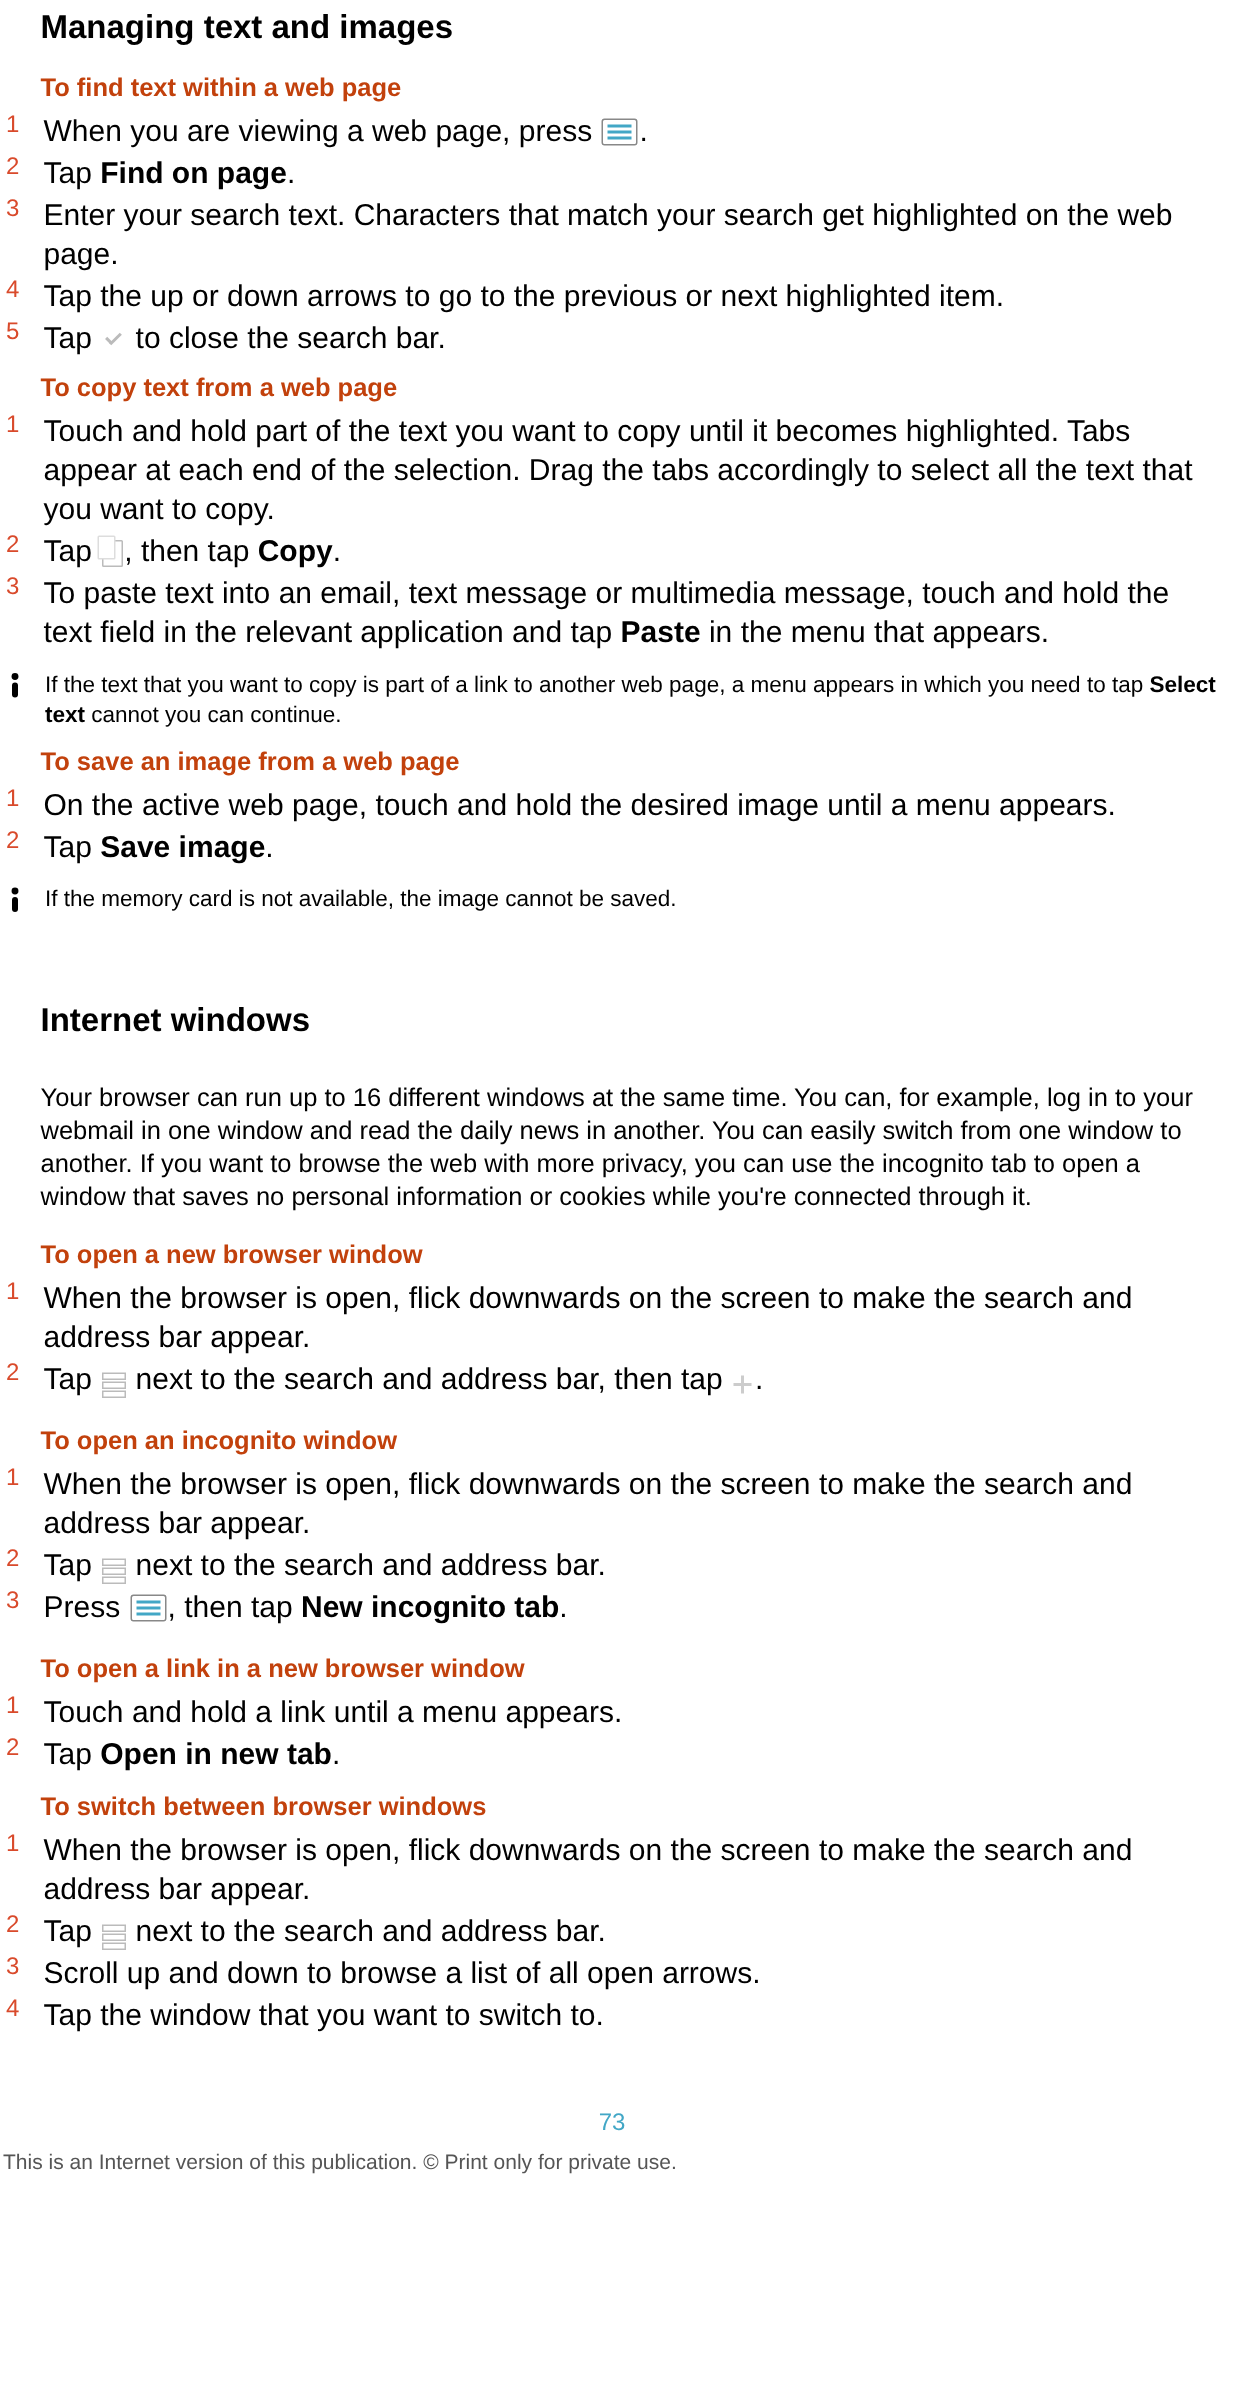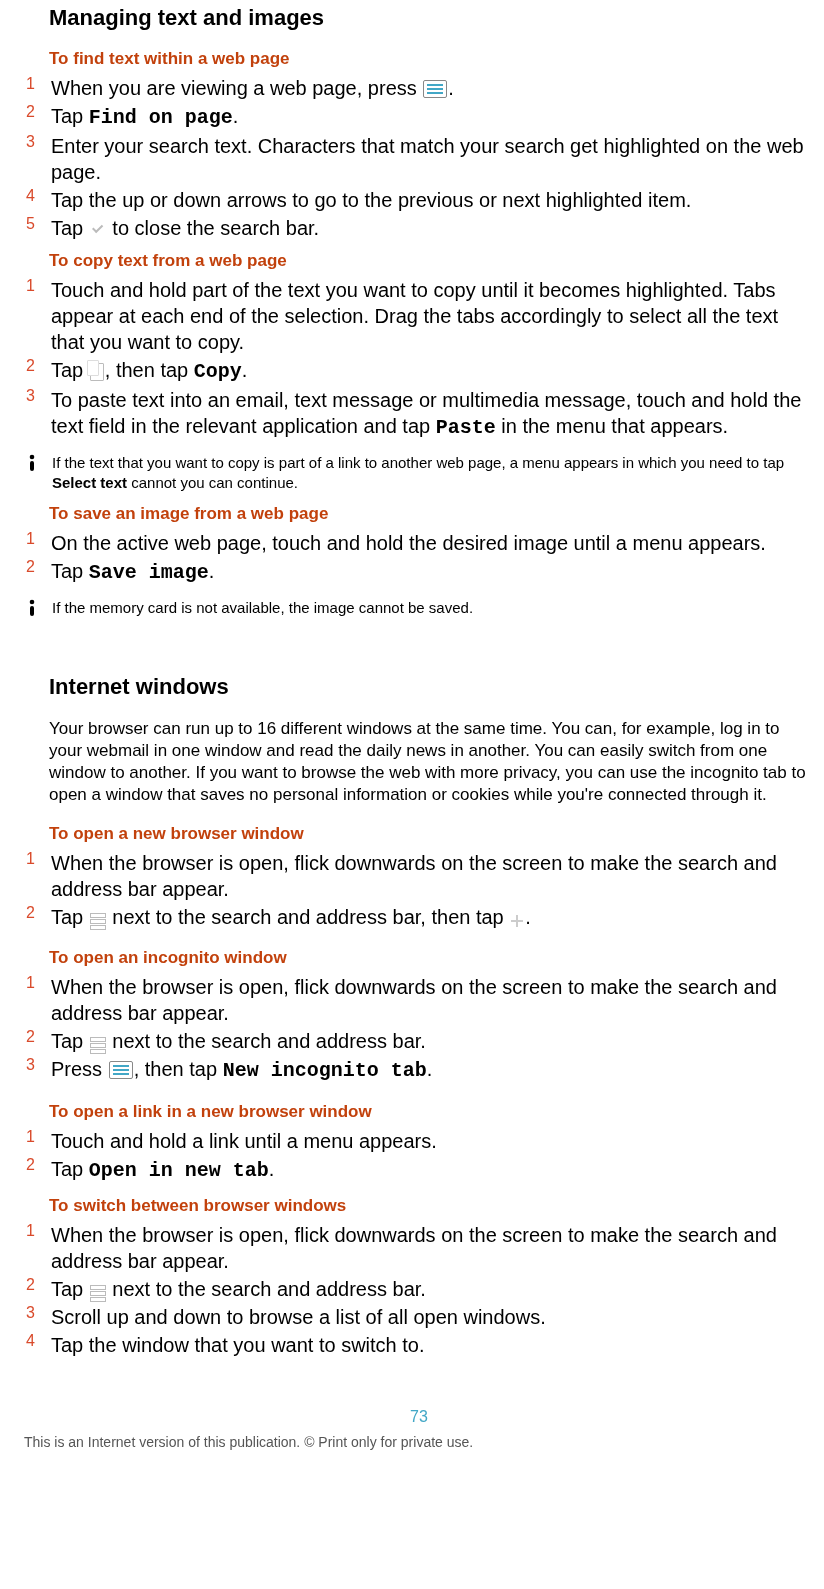--- a/index.html
+++ b/index.html
@@ -4,37 +4,37 @@
 <style>
   body {
     font-family: Arial, Helvetica, sans-serif;
     margin: 0;
     padding: 0;
     background: #fff;
     color: #000;
     width: 824px;
   }
   .page {
-    padding: 0 10px 30px 24px;
+    padding: 0 10px 30px 2px;
   }
   .main-heading {
     font-size: 22px;
     font-weight: bold;
     margin: 5px 0 18px 25px;
   }
   .sub-heading {
     color: #c2410c;
     font-size: 17px;
     font-weight: bold;
     margin: 10px 0 6px 25px;
   }
   .intro-para {
     font-size: 17px;
     line-height: 1.3;
-    margin: 18px 0 18px 25px;
+    margin: 28px 0 18px 25px;
   }
   .step-row {
     display: flex;
     align-items: flex-start;
     margin-bottom: 2px;
   }
   .step-num {
     width: 25px;
     color: #d94a2b;
     font-size: 16px;
@@ -42,21 +42,20 @@
     text-align: left;
     padding-left: 2px;
   }
   .step-text {
     font-size: 20px;
     line-height: 1.3;
     flex: 1;
   }
   .step-text b {
     font-weight: bold;
-    font-family: Liberation Mono, monospace;
   }
   .note-row {
     display: flex;
     align-items: flex-start;
     margin: 12px 0 12px 0;
   }
   .note-icon {
     width: 25px;
     flex-shrink: 0;
     text-align: left;
@@ -326,21 +325,21 @@
     <div class="step-text">When the browser is open, flick downwards on the screen to make the search and address bar appear.</div>
   </div>
   <div class="step-row">
     <div class="step-num">2</div>
     <div class="step-text">
       <span>Tap </span><span class="inline-icon icon-windows"></span><span> next to the search and address bar.</span>
     </div>
   </div>
   <div class="step-row">
     <div class="step-num">3</div>
-    <div class="step-text">Scroll up and down to browse a list of all open windows.</div>
+    <div class="step-text">Scroll up and down to browse a list of all open arrows.</div>
   </div>
   <div class="step-row">
     <div class="step-num">4</div>
     <div class="step-text">Tap the window that you want to switch to.</div>
   </div>
 
   <div class="page-num">73</div>
   <div class="footer-text">This is an Internet version of this publication. © Print only for private use.</div>
 </div>
 

